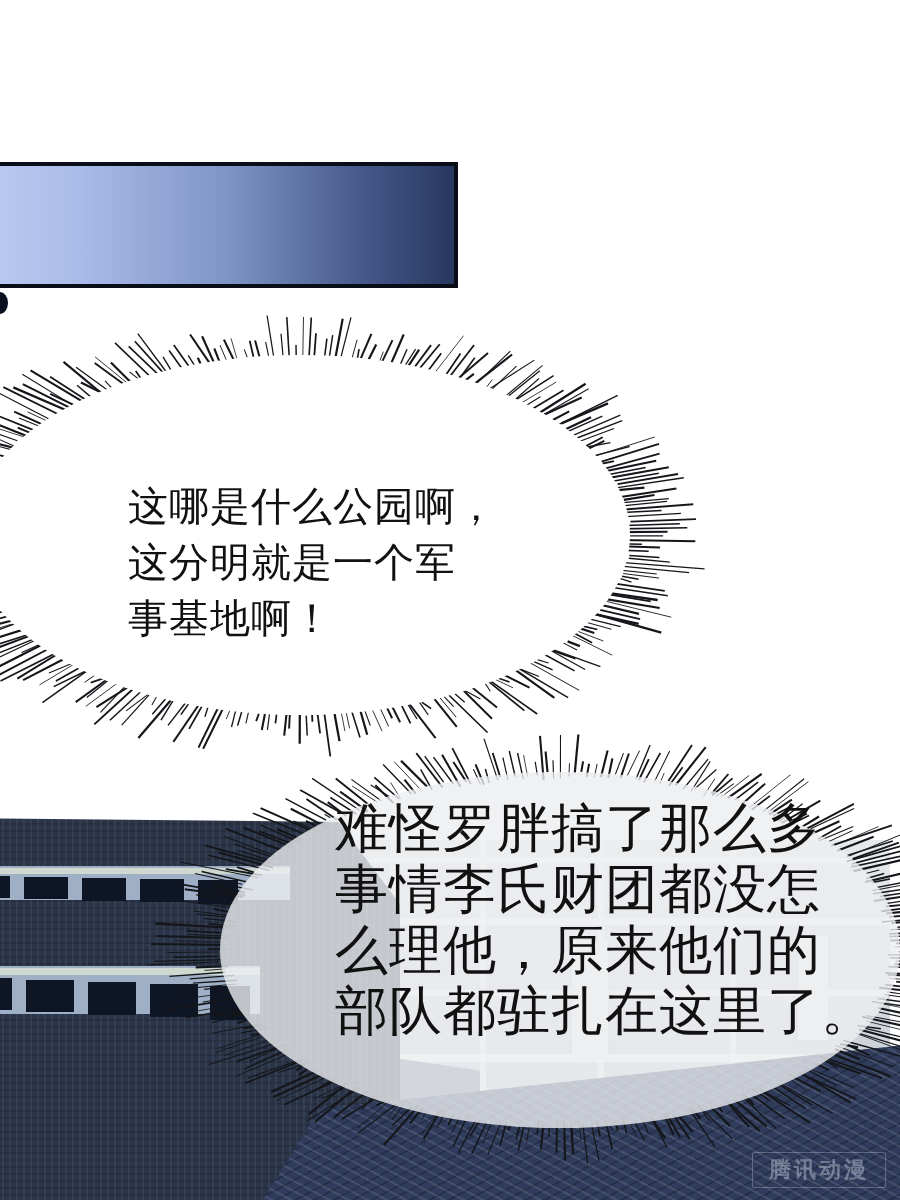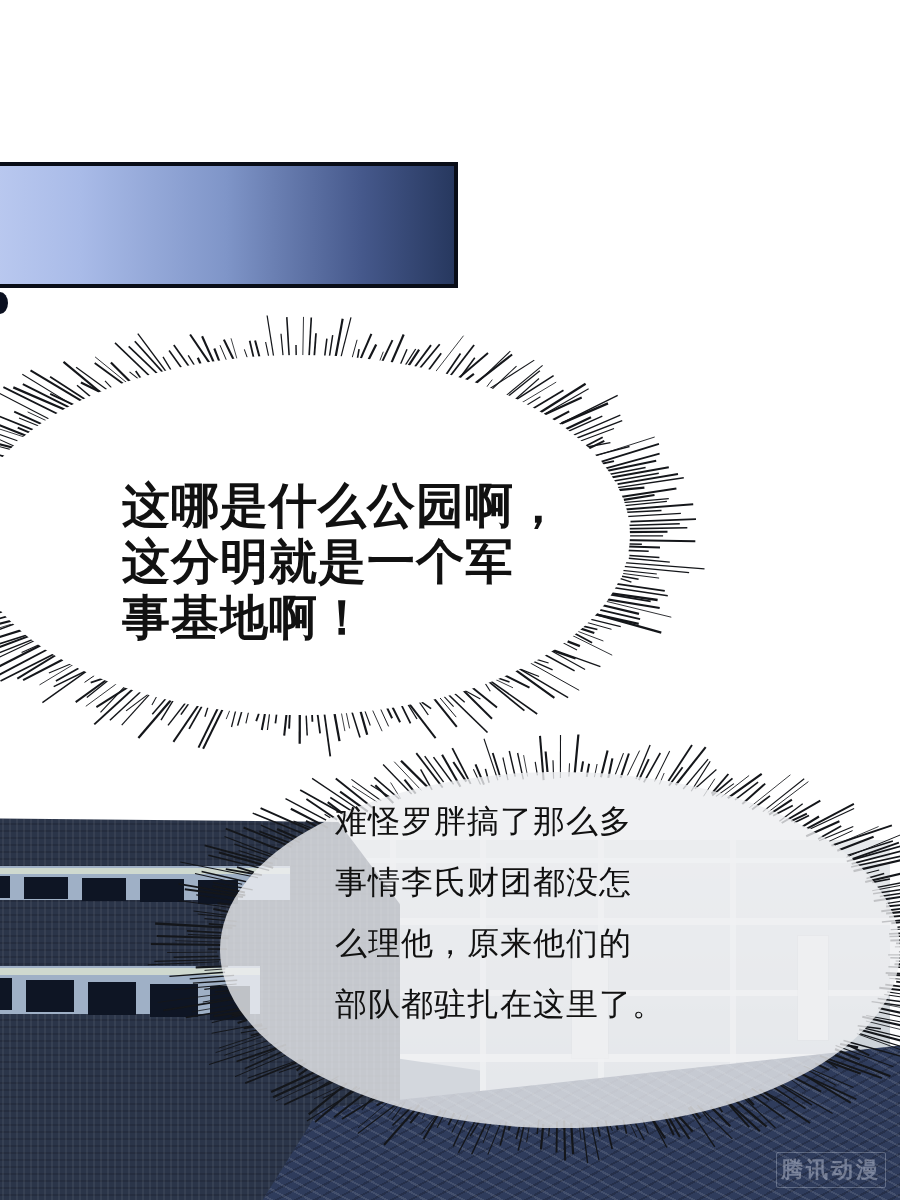--- a/index.html
+++ b/index.html
@@ -77,38 +77,38 @@
   .bubble{position:absolute;}
   .bubble svg{position:absolute;left:0;top:0;overflow:visible;}
   .btext{
     position:absolute;
     font-family:"Liberation Sans","DejaVu Sans",sans-serif;
     color:#111;
     letter-spacing:1px;
     white-space:pre;
   }
   #bubble1{left:-120px;top:300px;width:840px;height:470px;}
-  #bubble1 .btext{left:242px;top:178px;font-size:48px;line-height:56px;font-weight:bold;}
+  #bubble1 .btext{left:248px;top:178px;font-size:40px;line-height:56px;}
   #bubble2{left:170px;top:745px;width:780px;height:470px;}
-  #bubble2 .btext{left:165px;top:46px;font-size:32px;line-height:61px;}
+  #bubble2 .btext{left:165px;top:52px;font-size:53px;line-height:61px;}
 
   
   .wm-left{
     position:absolute;left:4px;top:1144px;
     font-size:45px;font-weight:bold;letter-spacing:1px;
     color:rgba(196,110,40,.42);
     font-family:"Liberation Serif","DejaVu Serif",serif;
   }
   .wm-right{
     position:absolute;right:14px;top:1152px;
     font-size:22px;font-weight:bold;letter-spacing:3px;
     color:rgba(225,232,245,.38);
     font-family:Liberation Mono, monospace;
     border:1px solid rgba(225,232,245,.28);
-    padding:2px 4px;border-radius:2px;
+    padding:2px 16px;border-radius:2px;
   }
 </style>
 </head>
 <body>
 
 <div id="panel">
 
   <div class="art">
     <div class="art-sky"></div>
 

